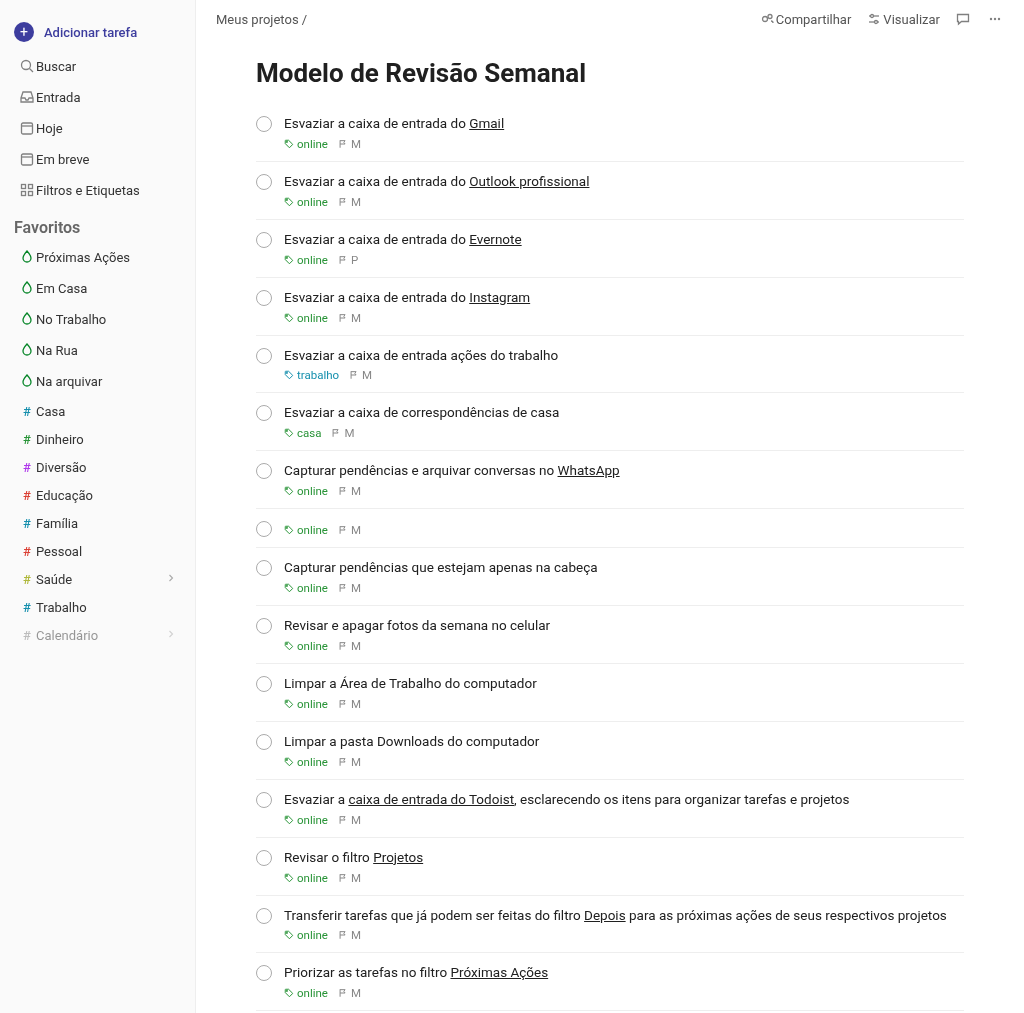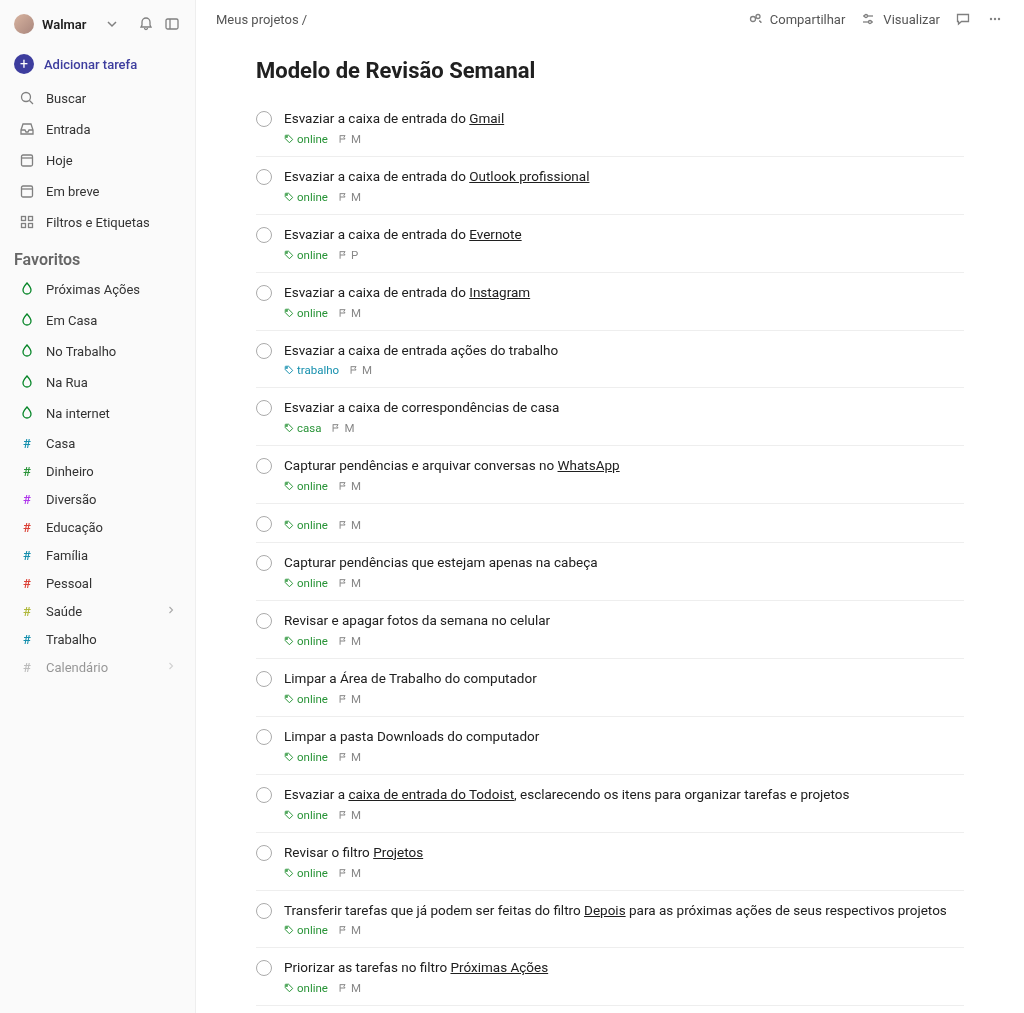--- a/index.html
+++ b/index.html
@@ -6,77 +6,57 @@
 body{display:flex;width:1024px;height:1013px;overflow:hidden;font-size:13px;color:#202020}
 .sidebar{width:196px;background:#fafafa;border-right:1px solid #eee;display:flex;flex-direction:column;padding:8px 0;overflow:hidden}
 .sb-top{display:flex;align-items:center;padding:6px 14px;gap:8px}
 .avatar{width:20px;height:20px;border-radius:50%;background:linear-gradient(135deg,#d8b4a0,#a8857c);flex-shrink:0}
 .username{font-weight:600;flex:1}
 .icon{width:18px;height:18px;display:inline-flex;align-items:center;justify-content:center;color:#808080;flex-shrink:0}
 .icon svg{width:16px;height:16px}
 .add-task{display:flex;align-items:center;gap:10px;padding:8px 14px;color:#3d3d9e;cursor:pointer;margin-top:6px}
 .add-task .plus{width:20px;height:20px;border-radius:50%;background:#3d3d9e;color:#fff;display:flex;align-items:center;justify-content:center;font-size:14px}
 .add-task span.lbl{font-weight:500}
-.nav-item{display:flex;align-items:center;gap:10px;padding:6px 14px;cursor:pointer;color:#333;border-radius:4px;margin:1px 4px}
+.nav-item{display:flex;align-items:center;padding:6px 14px;cursor:pointer;color:#333;border-radius:4px;margin:1px 4px}
 .section-title{font-size:16px;font-weight:600;color:#666;padding:12px 14px 4px}
 .fav .icon{color:#058527}
 .proj-hash{color:#808080;font-weight:500;width:18px;text-align:center}
 .proj-hash.red{color:#db4035}
 .proj-hash.green{color:#299438}
 .proj-hash.violet{color:#af38eb}
 .proj-hash.teal{color:#158fad}
 .proj-hash.olive{color:#afb83b}
 .proj-hash.gray{color:#808080}
 .chev{margin-left:auto;color:#aaa}
 .main{flex:1;display:flex;flex-direction:column}
 .topbar{display:flex;align-items:center;padding:10px 20px;gap:14px}
 .breadcrumb{color:#555;font-size:13px}
 .tb-spacer{flex:1}
-.tb-btn{display:flex;align-items:center;gap:6px;color:#555;cursor:pointer;font-size:13px}
+.tb-btn{display:flex;align-items:center;color:#555;cursor:pointer;font-size:13px}
 .content{flex:1;overflow-y:auto;padding:10px 60px 40px 60px}
-.page-title{font-size:22px;font-weight:700;margin:10px 0 16px 272px;margin-left:0;padding-left:0}
+.page-title{font-size:26px;font-weight:700;margin:10px 0 16px 272px;margin-left:0;padding-left:0}
 h1.page-title{margin-left:0}
 .content-inner{max-width:800px;margin:0 auto;padding-left:0}
 .task{display:flex;gap:12px;padding:10px 0;border-bottom:1px solid #eee}
 .task-check{width:16px;height:16px;border:1.5px solid #aaa;border-radius:50%;margin-top:2px;flex-shrink:0;cursor:pointer}
 .task-body{flex:1}
 .task-title{font-size:13.5px;line-height:1.4}
 .task-title a{color:#202020;text-decoration:underline}
 .task-meta{display:flex;gap:10px;margin-top:4px;font-size:11.5px}
 .tag{display:flex;align-items:center;gap:3px}
 .tag.online{color:#299438}
 .tag.trabalho{color:#158fad}
 .tag.casa{color:#299438}
 .tag.prio{color:#888}
 .tag svg{width:10px;height:10px}
 </style>
 </head>
 <body>
 
 <div class="sidebar">
-  <div class="sb-top">
-    <div class="avatar"></div>
-    <span class="username">Walmar</span>
-    <span class="icon">
-        <svg viewBox="0 0 16 16" fill="none" stroke="currentColor" stroke-width="1.5">
-          <path d="M4 6l4 4 4-4"></path>
-        </svg>
-      </span>
-    <span class="icon" style="margin-left:8px">
-        <svg viewBox="0 0 16 16" fill="none" stroke="currentColor" stroke-width="1.3">
-          <path d="M8 2a4 4 0 00-4 4v3l-1 2h10l-1-2V6a4 4 0 00-4-4zM6.5 12a1.5 1.5 0 003 0"></path>
-        </svg>
-      </span>
-    <span class="icon">
-        <svg viewBox="0 0 16 16" fill="none" stroke="currentColor" stroke-width="1.3">
-          <rect x="2" y="3" width="12" height="10" rx="1.5"></rect>
-          <line x1="6" y1="3" x2="6" y2="13"></line>
-        </svg>
-      </span>
-  </div>
 
   <div class="add-task">
     <span class="plus">+</span>
     <span class="lbl">Adicionar tarefa</span>
   </div>
 
   <div id="nav-main">
       <div class="nav-item">
         <span class="icon">
           <svg viewBox="0 0 16 16" fill="none" stroke="currentColor" stroke-width="1.3">
@@ -161,21 +141,21 @@
           </svg>
         </span>
         <span>Na Rua</span>
       </div>
       <div class="nav-item fav">
         <span class="icon">
           <svg viewBox="0 0 16 16" fill="none" stroke="currentColor" stroke-width="1.3">
             <path d="M8 2s4 4.5 4 7a4 4 0 11-8 0c0-2.5 4-7 4-7z"></path>
           </svg>
         </span>
-        <span>Na internet</span>
+        <span>Na arquivar</span>
       </div>
     </div>
 
   <div id="nav-proj">
       <div class="nav-item">
         <span class="proj-hash teal">#</span>
         <span>Casa</span>
       </div>
       <div class="nav-item">
         <span class="proj-hash green">#</span>

